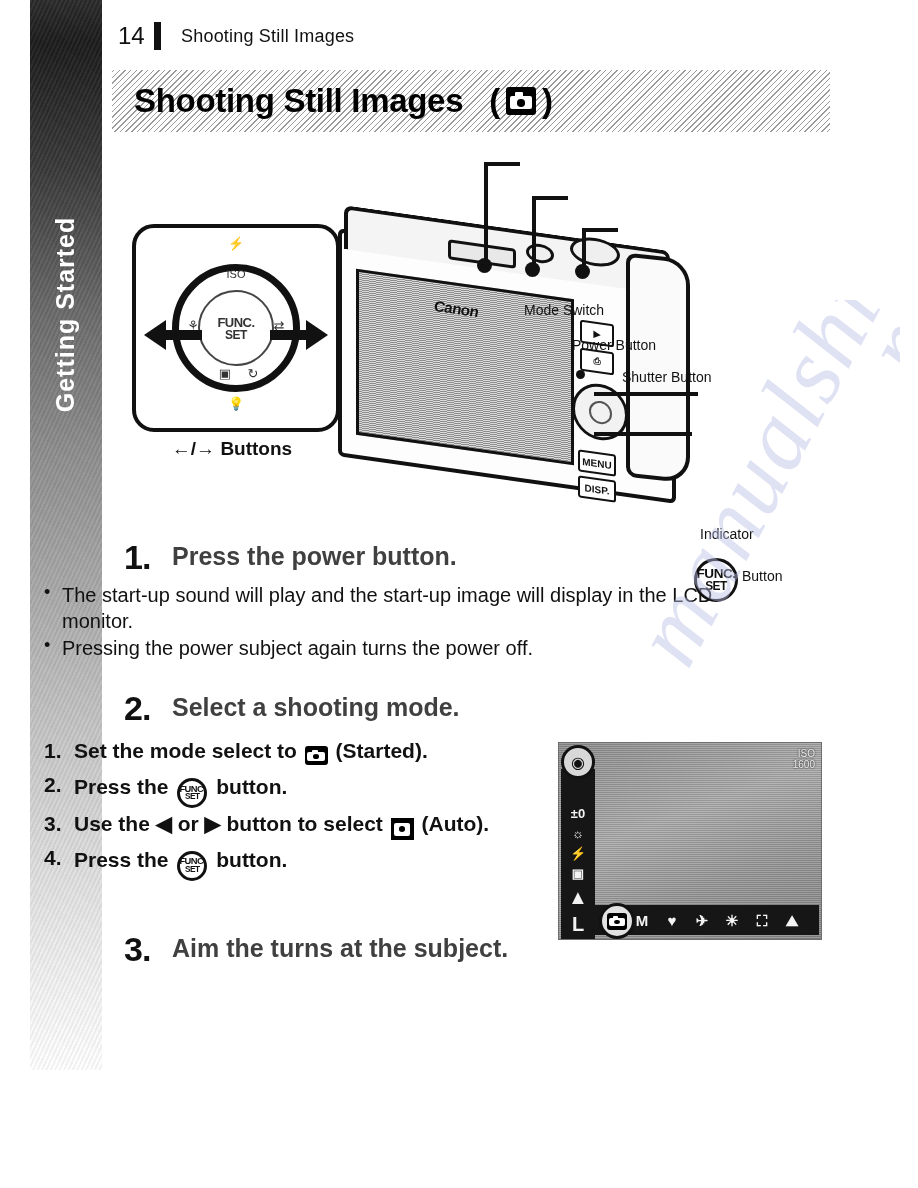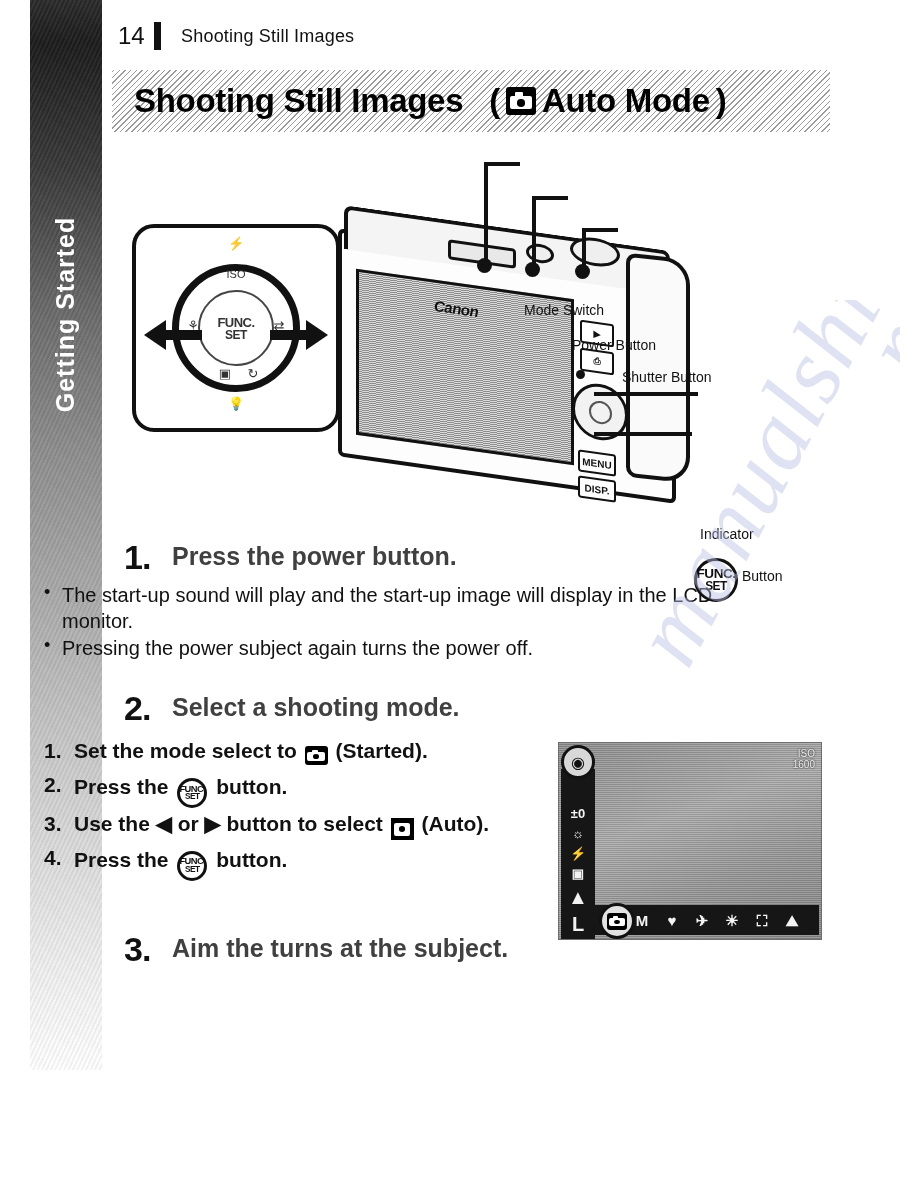--- a/index.html
+++ b/index.html
@@ -673,21 +673,20 @@
   <div class="title-banner">
     <div class="title-text">
       <span>Shooting Still Images</span>
       <span class="title-sub">
         <span>(</span>
         <span class="cam-glyph" style="width:30px;height:28px;">
           <i class="cam-body"></i>
           <i class="cam-bump"></i>
           <i class="cam-lens"></i>
         </span>
-        <span>Auto Mode</span>
           <span>)</span>
       </span>
     </div>
   </div>
 
   <div class="figure-area">
 
     <div class="dial-box">
       <div class="dial-ring"></div>
       <div class="dial-center">
@@ -697,20 +696,21 @@
       <div class="dial-icon dial-top">⚡</div>
       <div class="dial-icon dial-iso">ISO</div>
       <div class="dial-icon dial-left">⚘</div>
       <div class="dial-icon dial-right">⇄</div>
       <div class="dial-icon dial-bottom">▣</div>
       <div class="dial-icon dial-bottom2">↻</div>
       <div class="dial-icon dial-low">💡</div>
       <div class="arrow-left"></div>
       <div class="arrow-right"></div>
     </div>
+    <div class="dial-caption">←/→ Buttons</div>
 
     <div class="camera">
       <div class="cam-shell"></div>
       <div class="cam-top"></div>
       <div class="cam-grip"></div>
       <div class="cam-lcd"></div>
       <div class="cam-brand">Canon</div>
       <div class="cam-modesw"></div>
       <div class="cam-power"></div>
       <div class="cam-shutter"></div>

